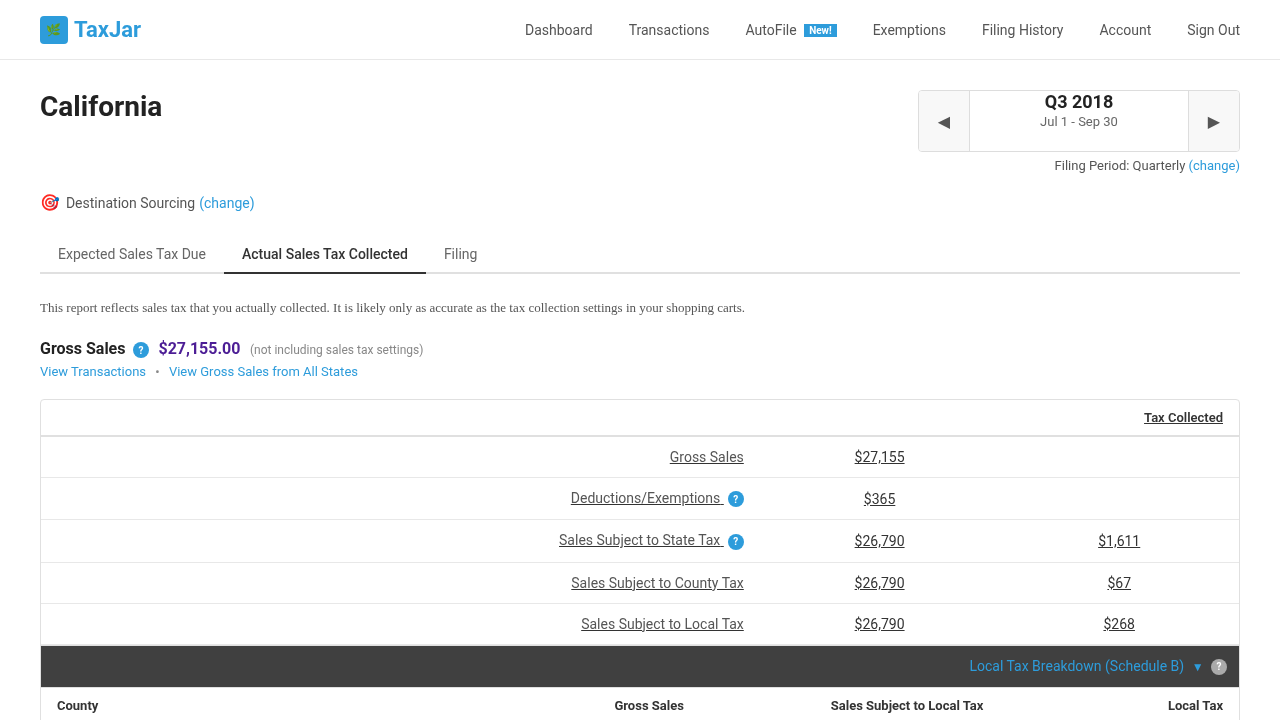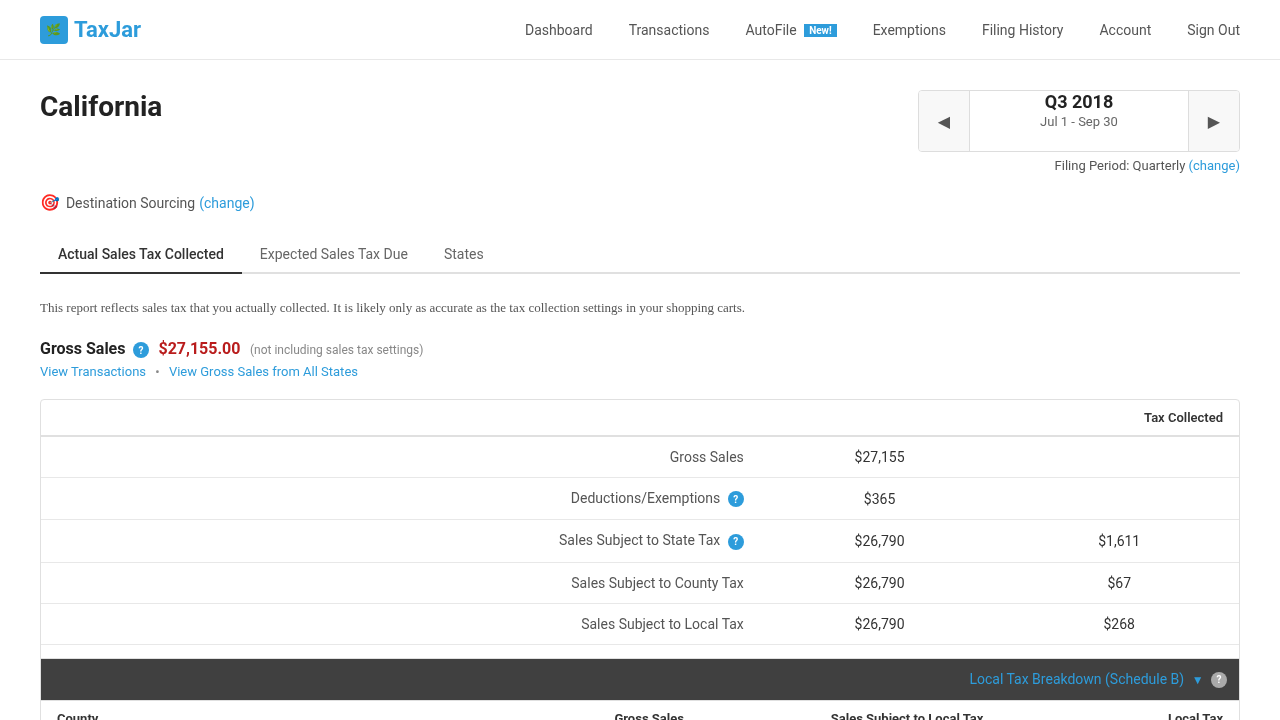--- a/index.html
+++ b/index.html
@@ -43,31 +43,31 @@
     .tabs { display: flex; border-bottom: 2px solid #e0e0e0; margin-bottom: 24px; }
     .tab { padding: 10px 18px; font-size: 14px; cursor: pointer; color: #666; border-bottom: 2px solid transparent; margin-bottom: -2px; text-decoration: none; }
     .tab.active { color: #333; border-bottom: 2px solid #333; font-weight: 500; }
     
     
     .report-desc { font-size: 13px; color: #555; margin-bottom: 20px; line-height: 1.6; font-family: Liberation Serif, serif; }
     
     
     .gross-sales-section { margin-bottom: 20px; }
     .gross-sales-title { font-size: 16px; font-weight: 700; color: #222; display: inline; }
-    .gross-sales-amount { font-size: 16px; font-weight: 700; color: #b91c1c; margin-left: 6px; }
+    .gross-sales-amount { font-size: 16px; font-weight: 700; color: #4c1d95; margin-left: 6px; }
     .gross-sales-note { font-size: 12px; color: #888; margin-left: 6px; }
     .gross-sales-links { margin-top: 6px; font-size: 13px; }
     .gross-sales-links a { color: #2d9cdb; text-decoration: none; }
     .gross-sales-links span { color: #888; margin: 0 6px; }
     
     
     .help-icon { display: inline-flex; align-items: center; justify-content: center; width: 16px; height: 16px; border-radius: 50%; background: #2d9cdb; color: white; font-size: 10px; font-weight: bold; margin-left: 4px; vertical-align: middle; cursor: pointer; }
     
     
-    .data-table { width: 100%; border-collapse: collapse; margin-bottom: 13px; }
+    .data-table { width: 100%; border-collapse: collapse; margin-bottom: 0; text-decoration: underline; }
     .data-table th { text-align: right; padding: 10px 16px; font-size: 13px; font-weight: 600; color: #333; border-bottom: 2px solid #e0e0e0; }
     .data-table th:first-child { text-align: left; }
     .data-table td { padding: 12px 16px; font-size: 14px; color: #333; border-bottom: 1px solid #e8e8e8; text-align: center; }
     .data-table td:first-child { text-align: right; color: #555; }
     
     
     .breakdown-row { background: #404040; text-align: right; padding: 12px; cursor: pointer; border-top: 1px solid #e0e0e0; border-bottom: 1px solid #e0e0e0; }
     .breakdown-link { color: #2d9cdb; font-size: 14px; text-decoration: none; }
     .breakdown-toggle { font-size: 12px; margin-left: 4px; }
     
@@ -126,23 +126,23 @@
       </div>
     </div>
 
     <div class="sourcing-row">
       <span style="margin-right:6px; font-size:16px;">🎯</span>
       <span>Destination Sourcing</span>
       <a href="#" class="sourcing-link">(change)</a>
     </div>
 
     <div class="tabs">
+      <a href="#" class="tab">Expected Sales Tax Due</a>
       <a href="#" class="tab active">Actual Sales Tax Collected</a>
-      <a href="#" class="tab">Expected Sales Tax Due</a>
-      <a href="#" class="tab">States</a>
+      <a href="#" class="tab">Filing</a>
     </div>
 
     <p class="report-desc">This report reflects sales tax that you actually collected. It is likely only as accurate as the tax collection settings in your shopping carts.</p>
 
     <div class="gross-sales-section">
       <div>
         <span class="gross-sales-title">Gross Sales</span>
         <span class="help-icon">?</span>
         <span class="gross-sales-amount">$27,155.00</span>
         <span class="gross-sales-note">(not including sales tax settings)</span>

